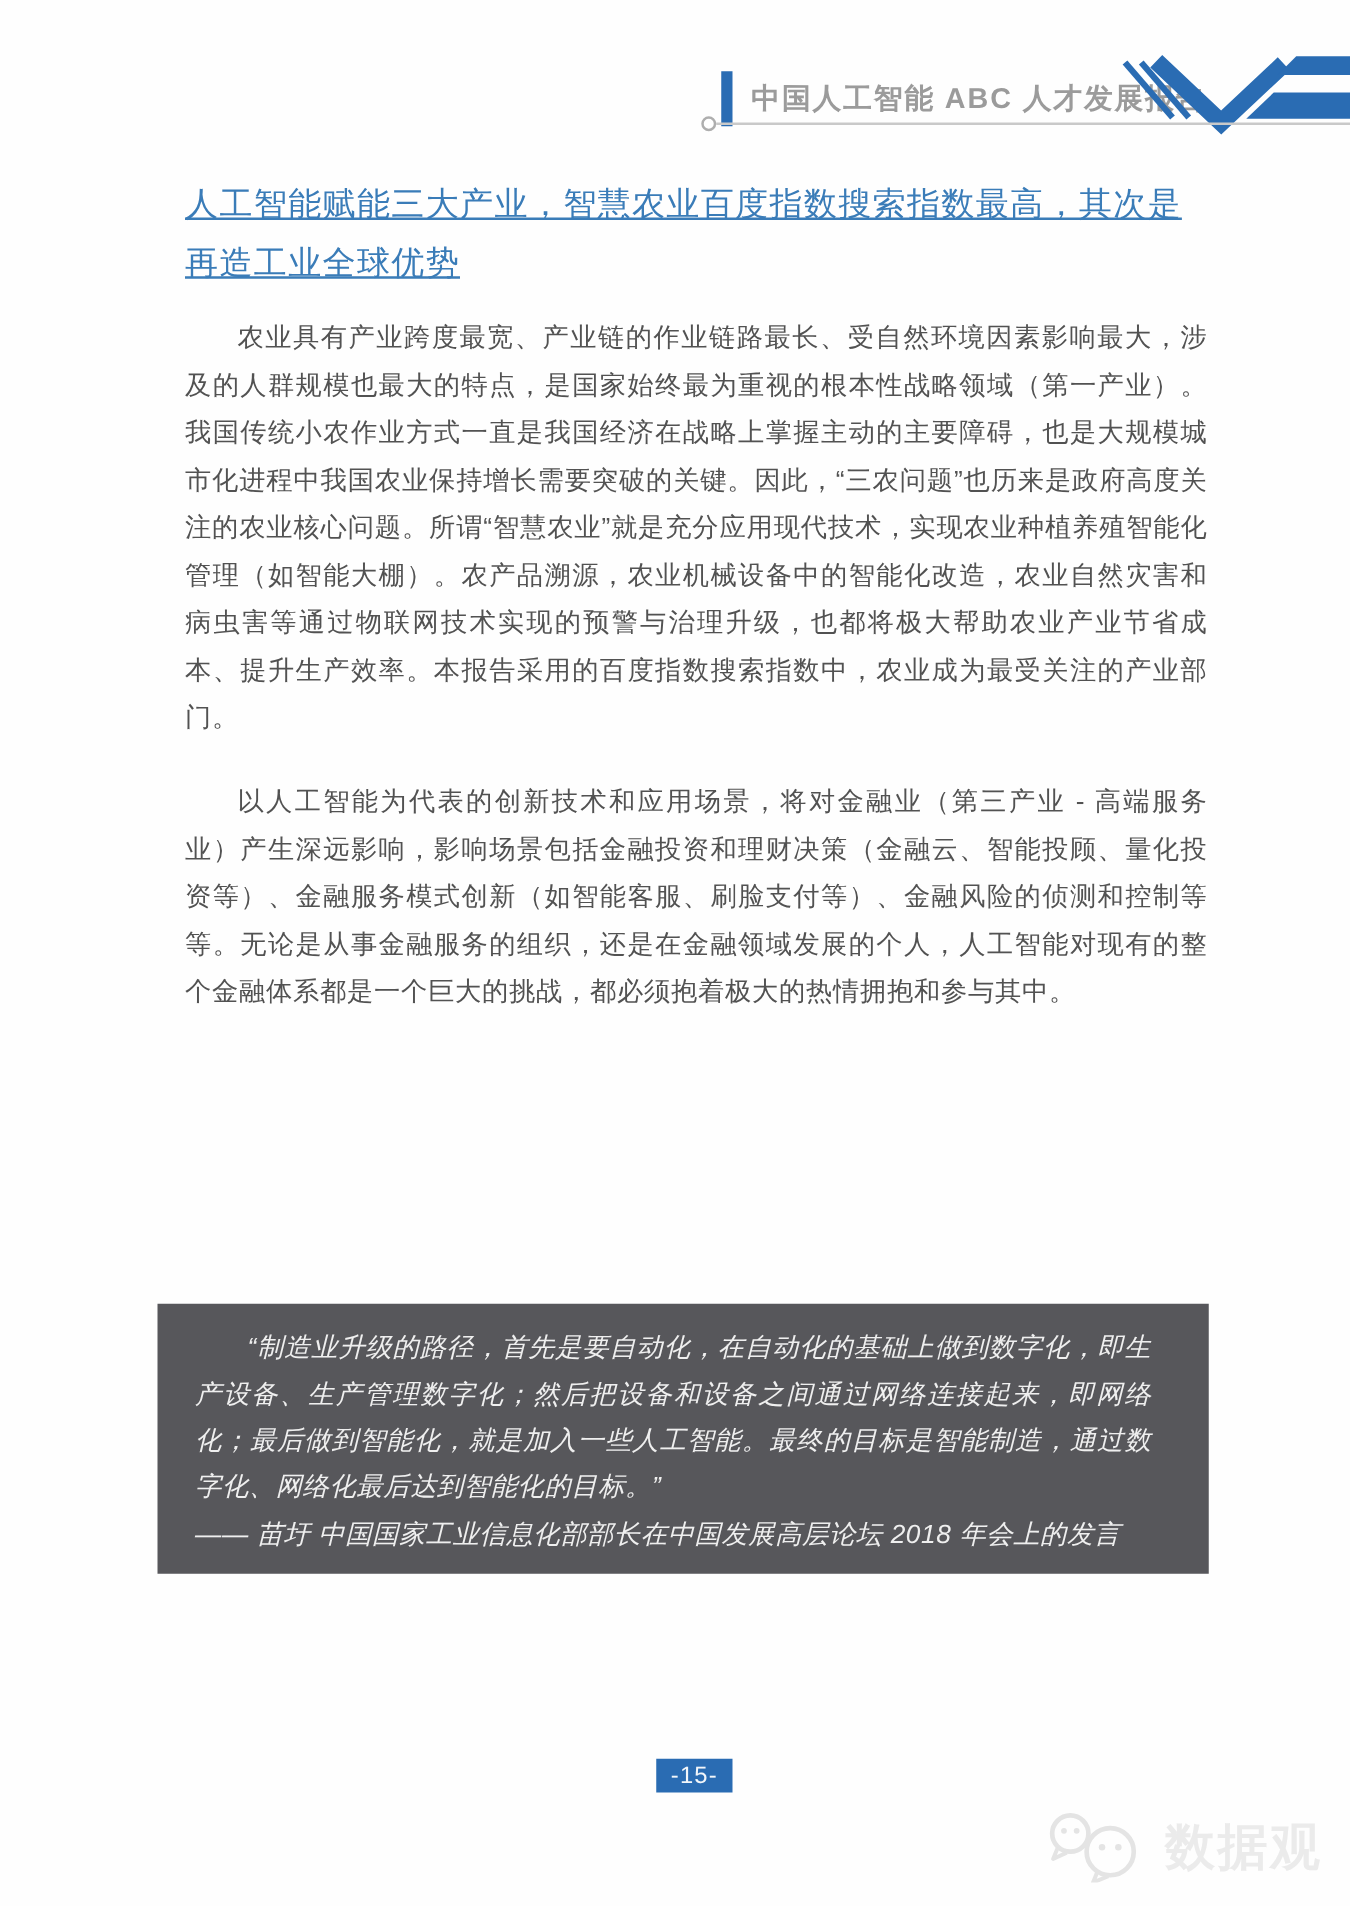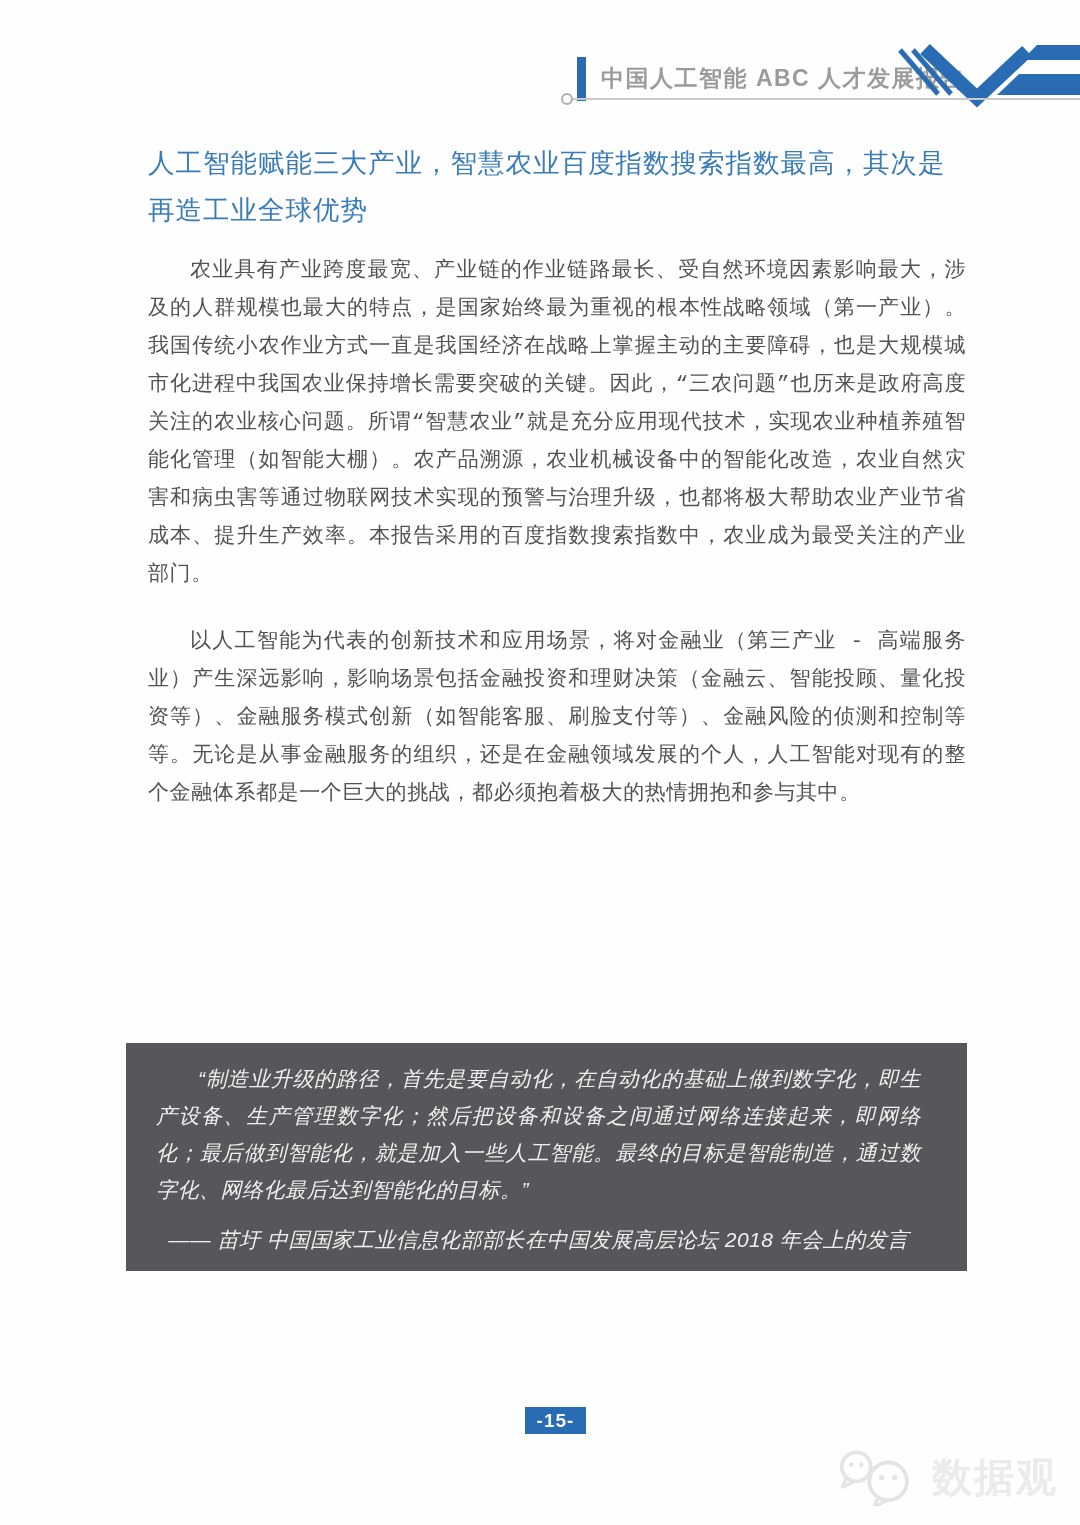--- a/index.html
+++ b/index.html
@@ -33,54 +33,54 @@
     border:2px solid #aeaeae;border-radius:50%;background:#fff;
   }
 
   
   .section-heading{
     position:absolute;left:148px;top:140px;width:820px;
     display:flex;color:#3a7cb8;
     font-size:26.5px;line-height:47px;letter-spacing:1px;
   }
   .heading-number{width:70px;flex:0 0 70px;}
-  .heading-text{flex:1;}
+  .heading-text{flex:1;text-decoration:underline;}
 
   
   .body-copy{
     position:absolute;left:148px;top:252px;width:820px;
   }
   .body-copy p{
     margin:0 2px 29px 0;
     font-size:21px;line-height:38px;letter-spacing:0.6px;
-    text-align:justify;text-indent:2em;color:#525252;font-family:Liberation Mono, monospace;
+    text-align:justify;text-indent:2em;color:#525252;
   }
 
   
   .quote-block{
     position:absolute;left:126px;top:1043px;width:841px;box-sizing:border-box;
     background:#57575b;color:#efefef;
     padding:17px 46px 13px 30px;
     font-style:italic;
   }
   .quote-text{
     font-size:21px;line-height:37px;letter-spacing:0.5px;
     text-align:justify;text-indent:2em;
   }
   .quote-attribution{
     font-size:21px;line-height:37px;letter-spacing:0.5px;
-    text-align:center;margin-top:13px;
+    text-align:left;margin-top:1px;
   }
 
   
   .page-number-badge{
     position:absolute;left:525px;top:1407px;width:61px;height:27px;
     background:#2a6cb3;color:#f2f6fa;
     display:flex;align-items:center;justify-content:center;
-    font-size:19px;letter-spacing:1px;font-weight:bold;
+    font-size:19px;letter-spacing:1px;
   }
 
   
   .watermark{
     position:absolute;right:22px;top:1448px;
     display:flex;align-items:center;gap:8px;
     color:#e7e7e7;
   }
   .watermark-text{
     font-size:40px;font-weight:bold;letter-spacing:2px;

